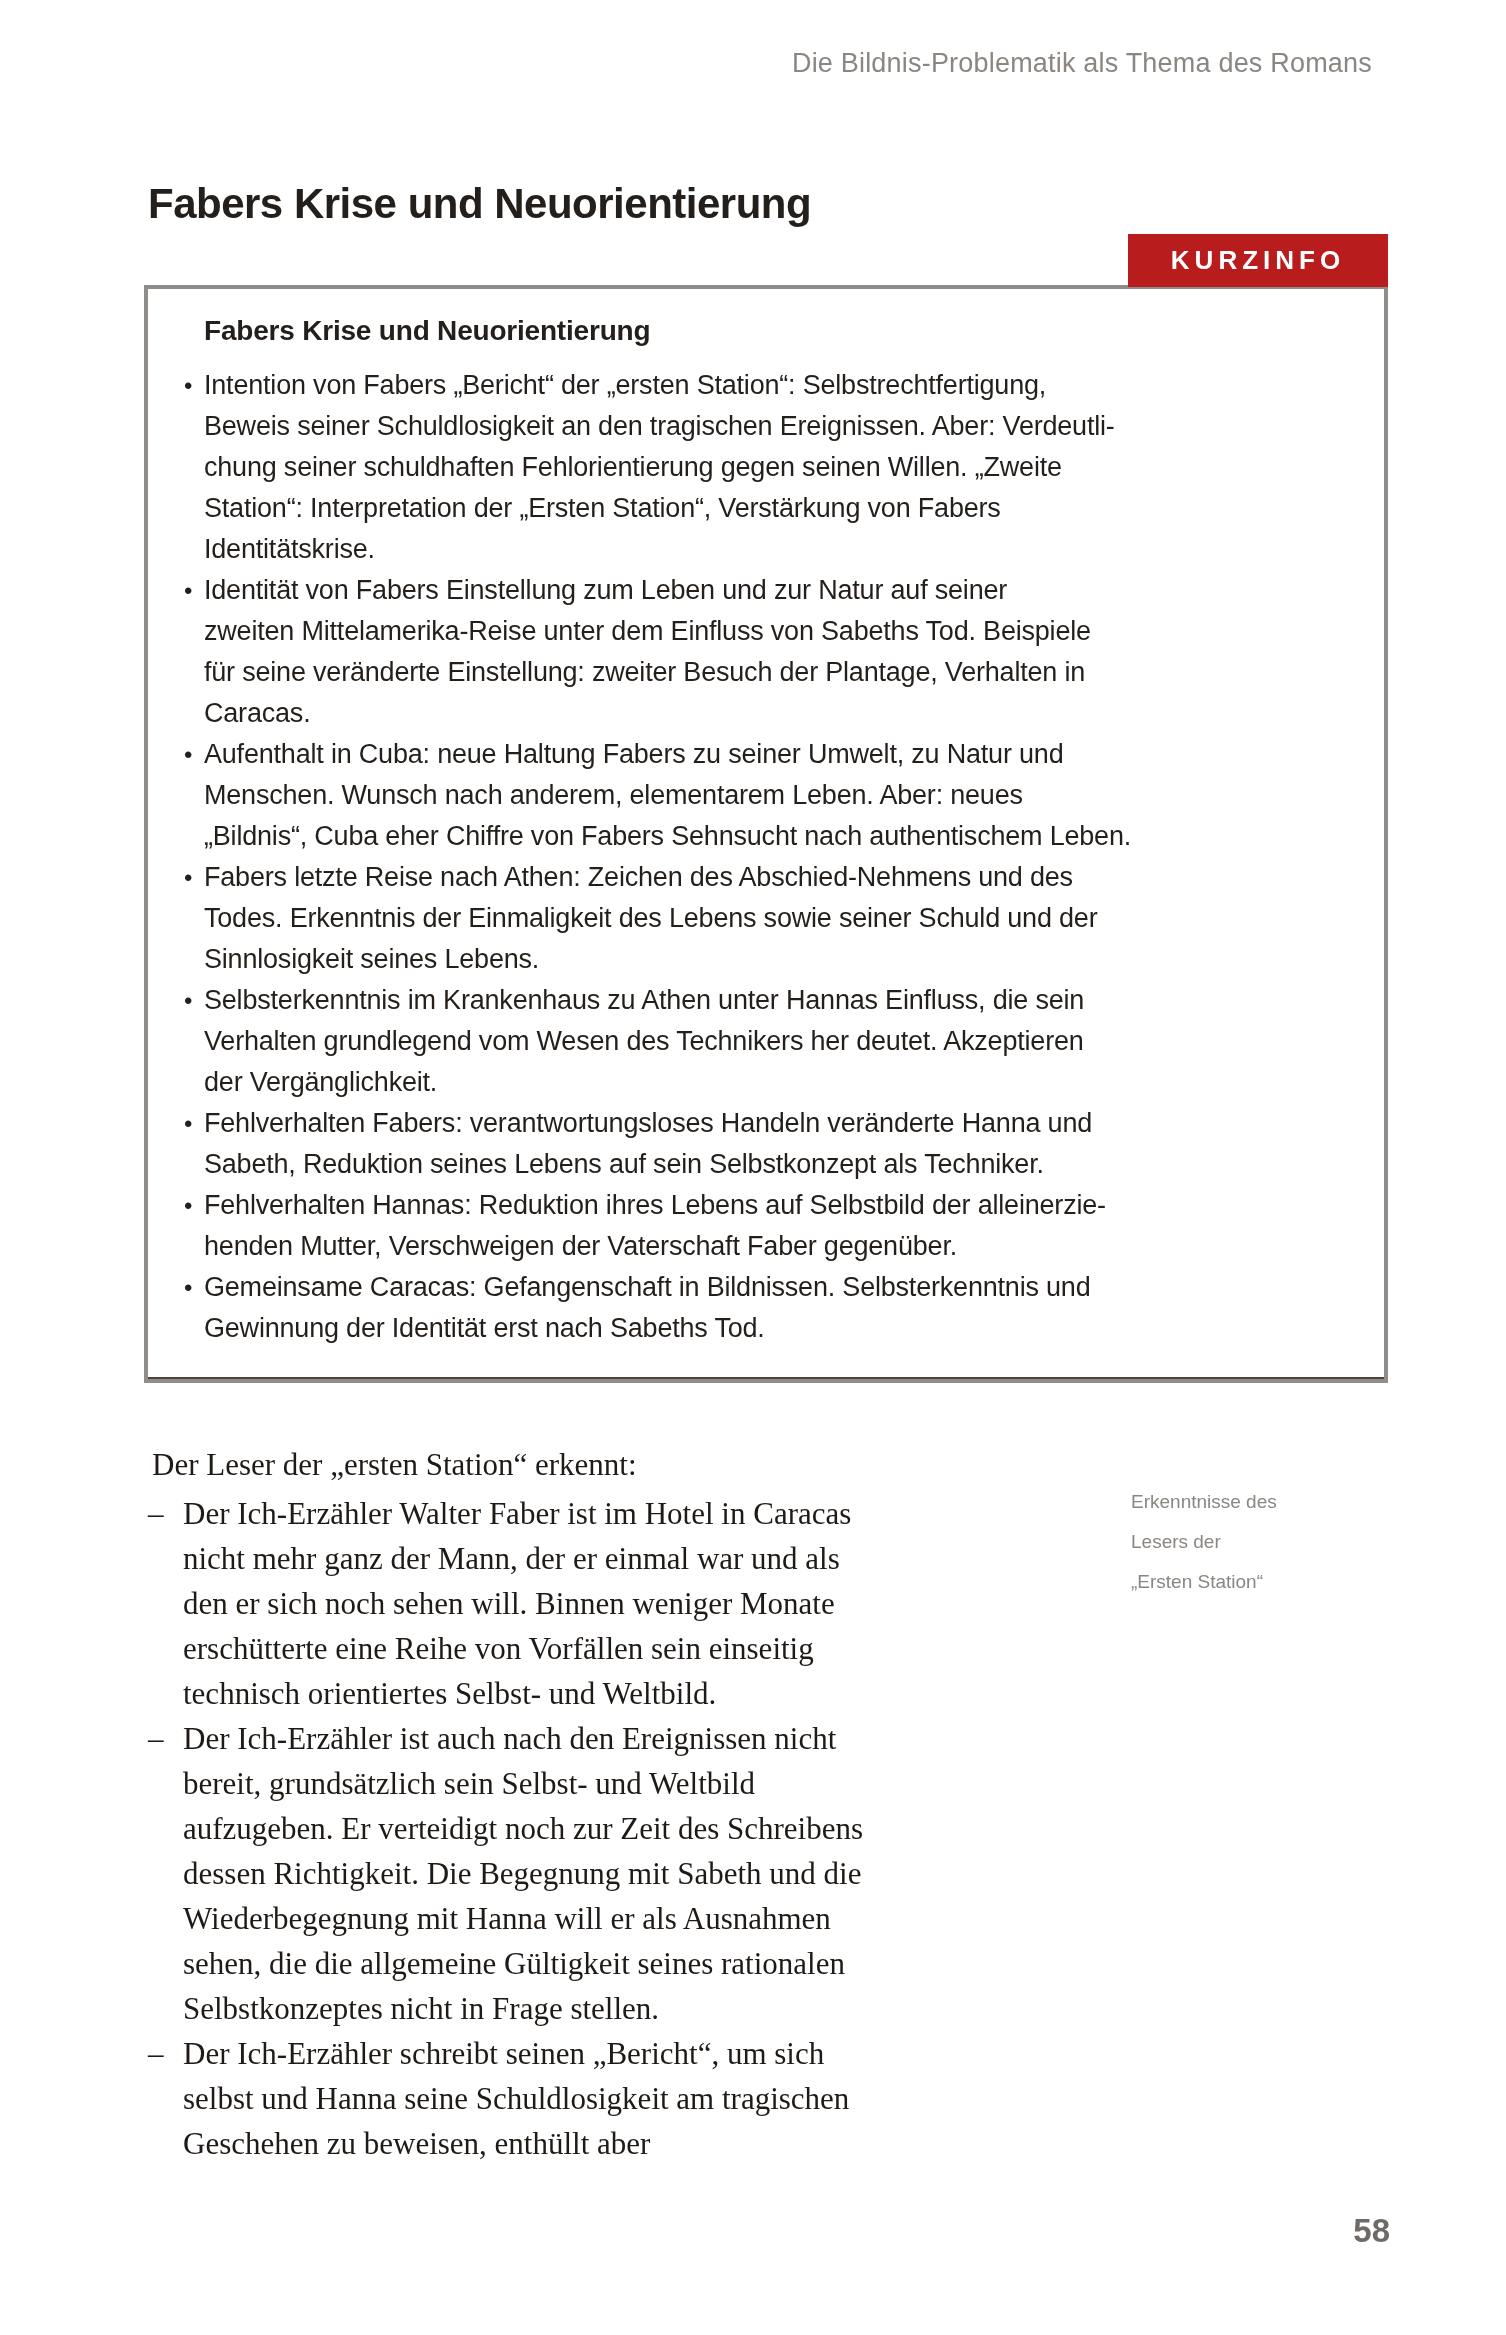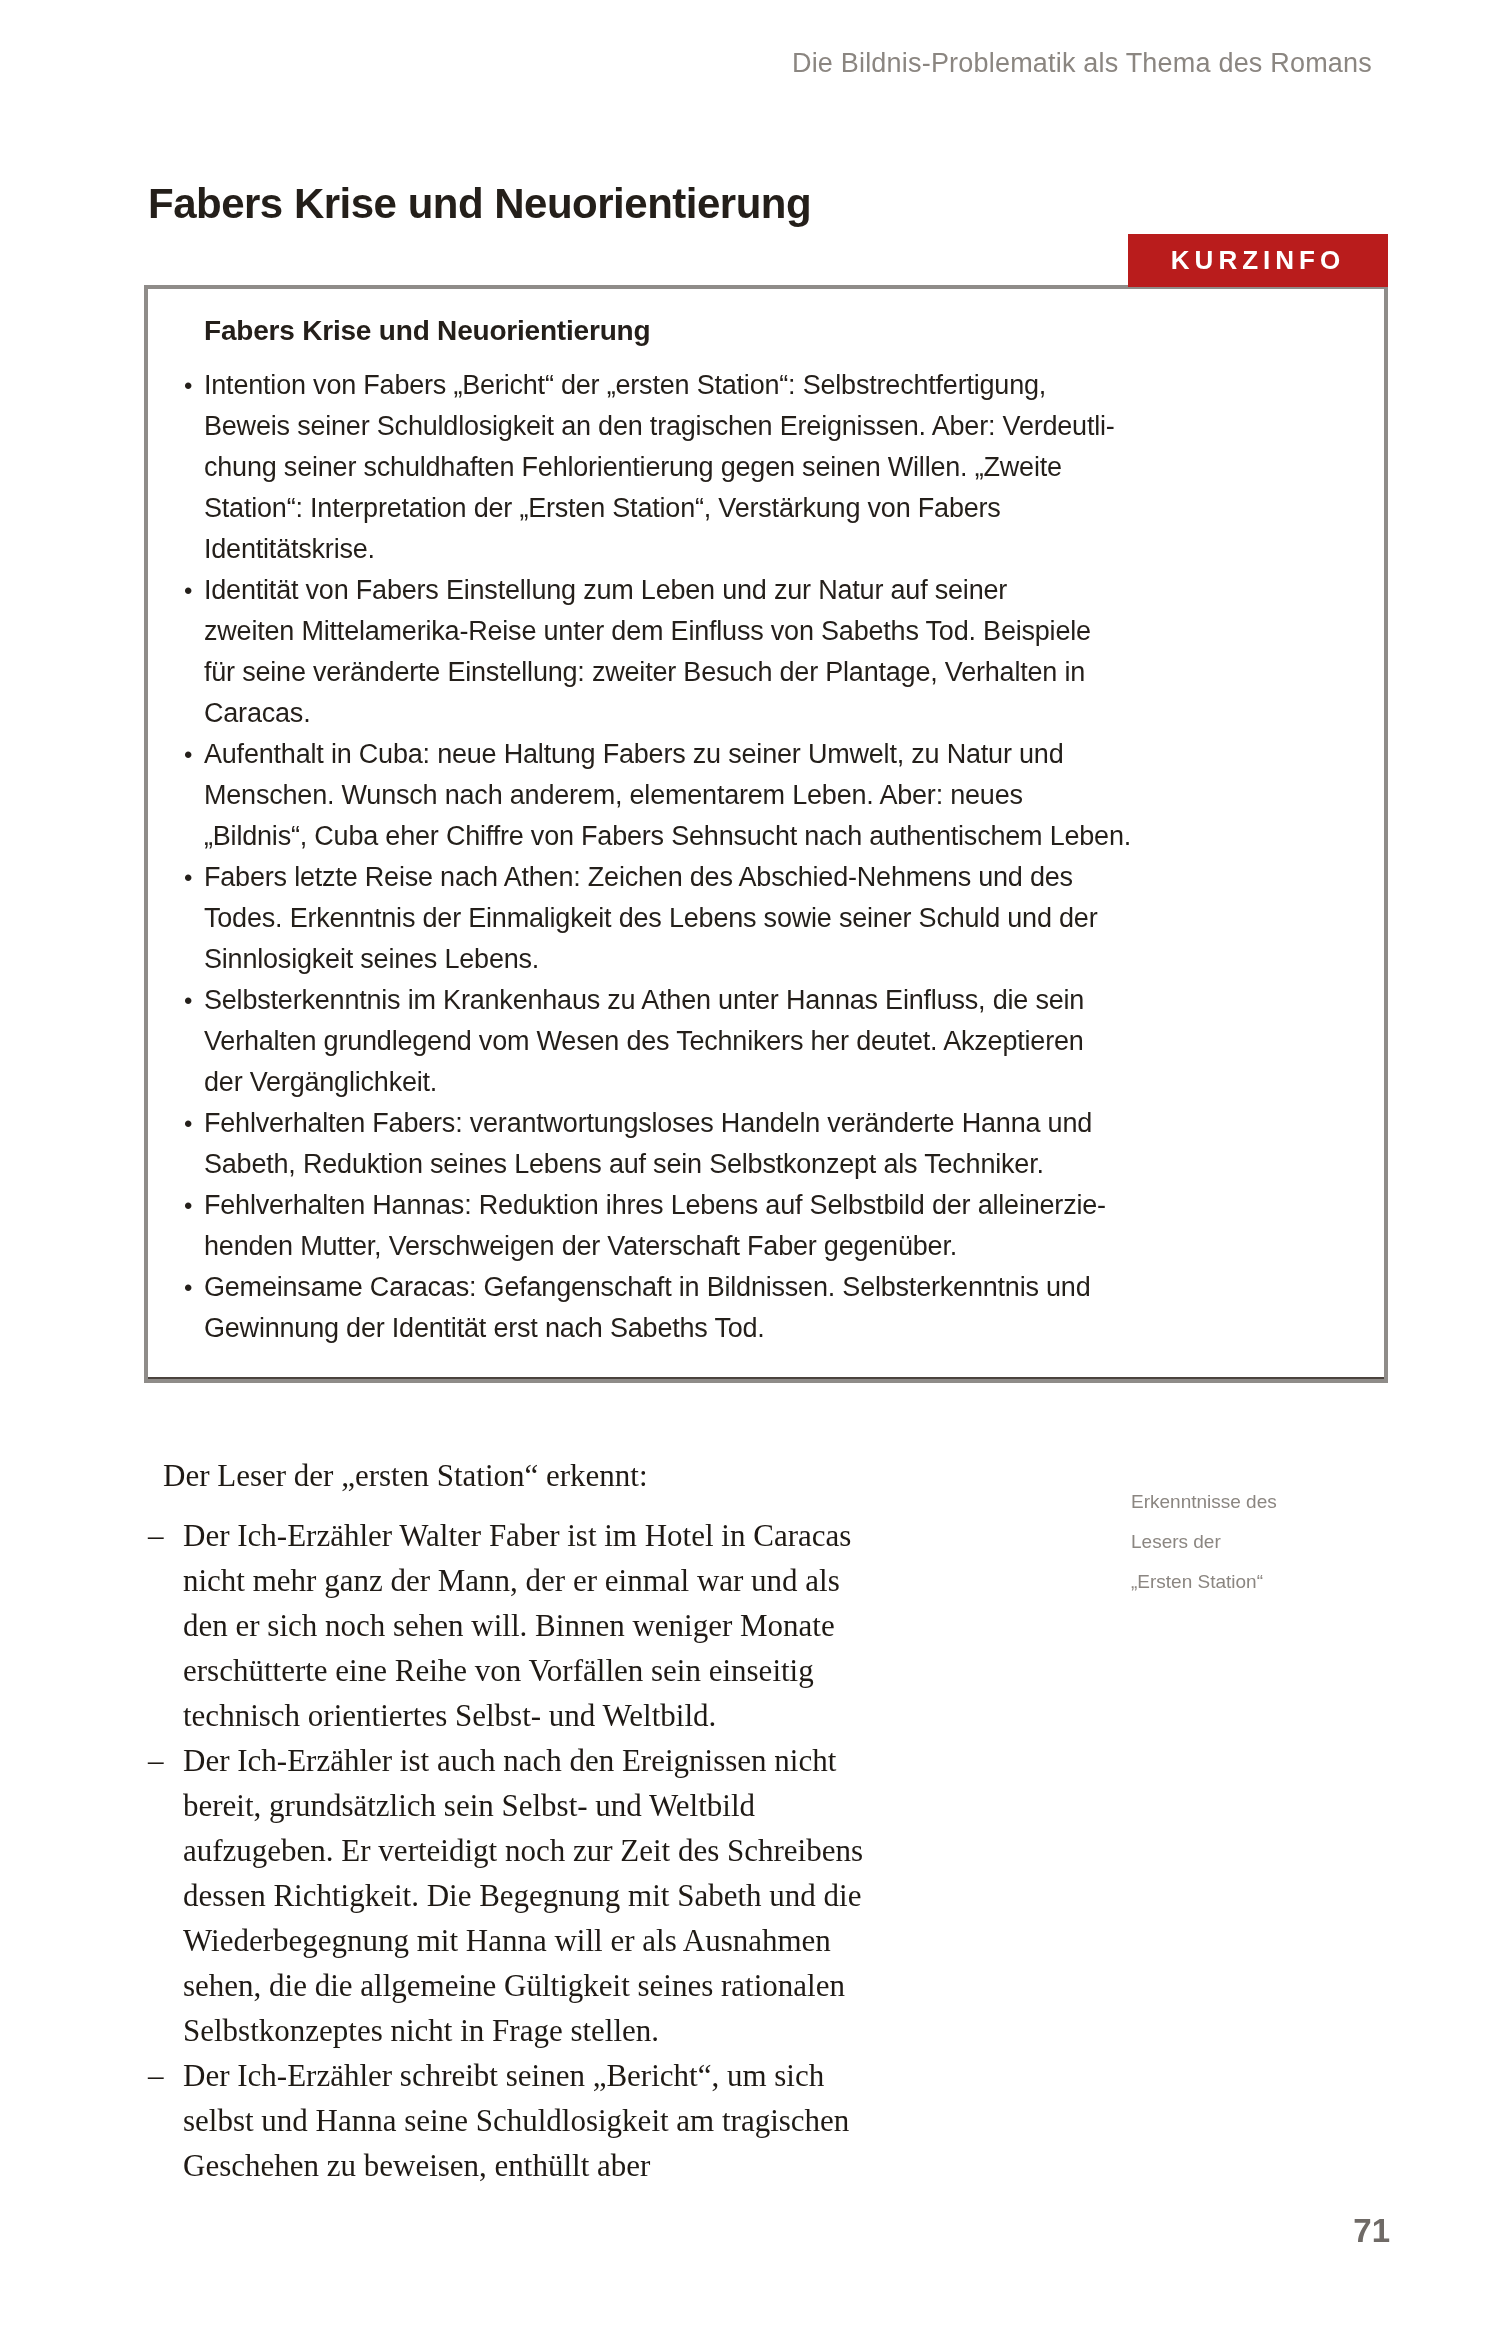--- a/index.html
+++ b/index.html
@@ -50,21 +50,21 @@
   .box-item .marker{
     position:absolute;left:2px;top:0;
     font-size:24px;
   }
   .multiline{white-space:pre-line;}
   .body-col{
     position:absolute;top:1438px;left:148px;width:940px;
     font-family:"Liberation Serif",serif;
     font-size:31px;line-height:45px;color:#1f1a15;
   }
-  .intro{margin:15px;padding:0;}
+  .intro{margin:4px;padding:0;}
   .dash-list{
     list-style:none;margin:0;padding:0;
   }
   .dash-item{
     position:relative;padding-left:35px;
   }
   .dash-item .marker{
     position:absolute;left:0;top:0;
   }
   .margin-note{
@@ -168,15 +168,15 @@
 selbst und Hanna seine Schuldlosigkeit am tragischen
 Geschehen zu beweisen, enthüllt aber</span>
       </li>
     </ul>
   </section>
 
   <aside class="margin-note multiline">Erkenntnisse des
 Lesers der
 „Ersten Station“</aside>
 
-  <div class="page-number">71</div>
+  <div class="page-number">58</div>
 
 </div>
 
 </body></html>

